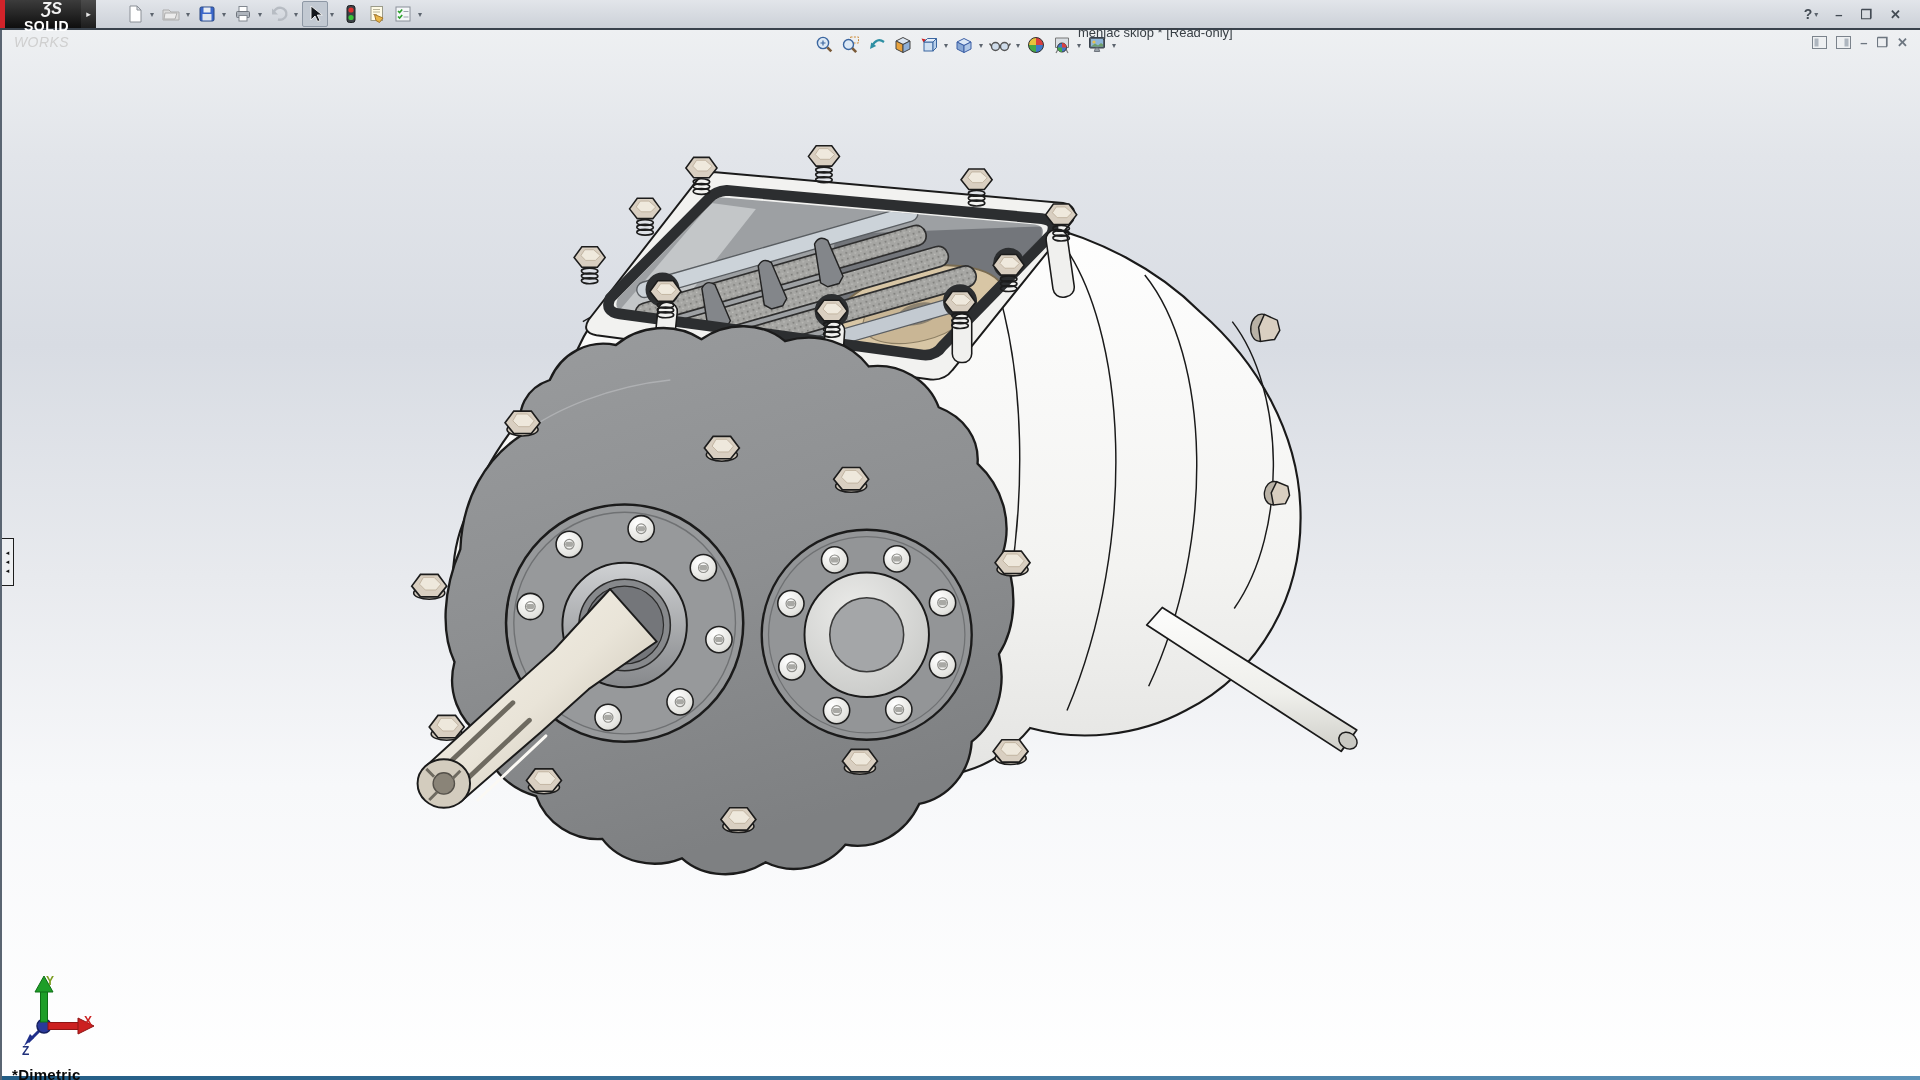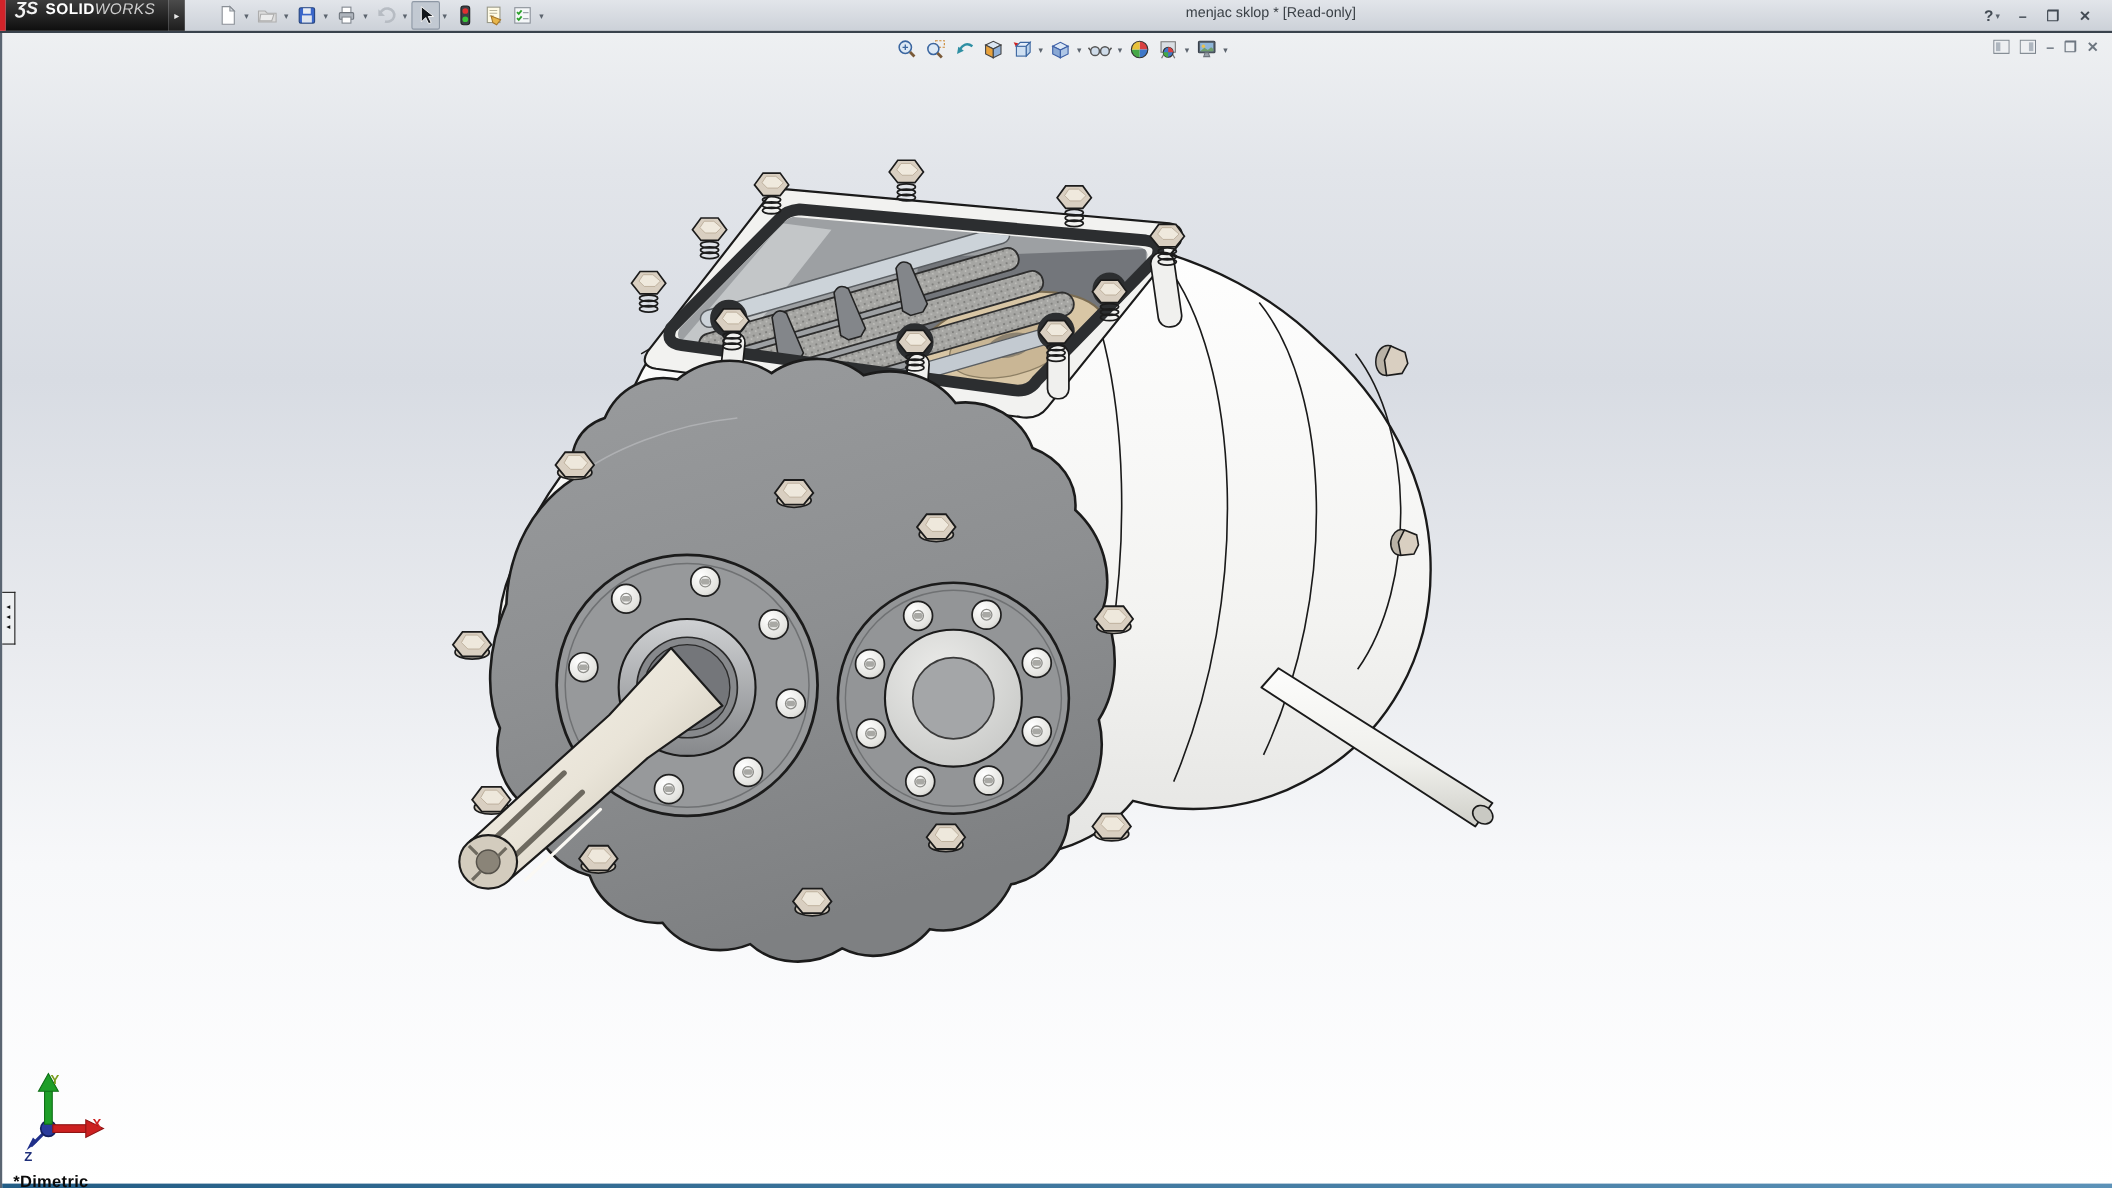--- a/index.html
+++ b/index.html
@@ -3,32 +3,32 @@
 <meta charset="utf-8">
 <style>
   html,body{margin:0;padding:0;width:1920px;height:1080px;overflow:hidden;
     font-family:"Liberation Sans",sans-serif;background:#fff;}
 
   
   .titlebar{position:absolute;top:0;left:0;width:1920px;height:28px;
     background:linear-gradient(#e2e5ea,#ccd1d8);border-bottom:2px solid #39424c;
     display:flex;align-items:center;z-index:30;}
   .logo{height:28px;background:linear-gradient(#3c3c3c,#0e0e0e);color:#fff;
-    display:flex;align-items:flex-start;padding:0 12px 0 9px;border-left:5px solid #d2232a;}
+    display:flex;align-items:flex-end;padding:0 12px 0 9px;border-left:5px solid #d2232a;flex-direction:column;}
   .logo-glyph{font-style:italic;font-weight:bold;font-size:16px;margin-right:7px;color:#f2f2f2;}
   .brand-bold{font-weight:bold;font-size:14px;letter-spacing:.4px;}
   .brand-light{font-weight:normal;font-size:14px;color:#cfcfcf;letter-spacing:.4px;font-style:italic;}
   .menu-expand{width:15px;height:28px;background:linear-gradient(#4b4b4b,#1d1d1d);
     color:#e8e8e8;font-size:9px;display:flex;align-items:center;justify-content:center;cursor:default;}
   .tb-group{display:flex;align-items:center;margin-left:26px;}
   .tb-btn{display:flex;align-items:center;padding:2px 2px;border:1px solid transparent;}
   .tb-btn.pressed{background:#c2c9d2;border:1px solid #8e98a5;border-radius:2px;}
   .tb-btn svg{display:block;}
   .dd{font-size:8px;color:#5c646e;margin:0 4px 0 2px;}
-  .title-text{position:absolute;left:1078px;top:3px;font-size:13px;color:#3a4046;white-space:nowrap;}
+  .title-text{position:absolute;left:1078px;top:25px;font-size:13px;color:#3a4046;white-space:nowrap;}
   .win-controls{position:absolute;right:10px;top:0;height:28px;display:flex;align-items:center;
     gap:0;color:#434b54;}
   .wc{font-size:13px;font-weight:bold;padding:0 9px;cursor:default;}
   .wc.help{font-size:14px;padding-right:2px;}
   .wc-dd{font-size:8px;color:#5c646e;margin-right:8px;}
 
   
   .viewport{position:absolute;top:30px;left:0;width:1920px;height:1050px;
     background:linear-gradient(#eef0f2 0%,#e2e5ea 12%,#d8dce3 30%,#e8eaee 52%,#f7f8fa 72%,#ffffff 100%);
     border-left:2px solid #5a6572;box-sizing:border-box;}

